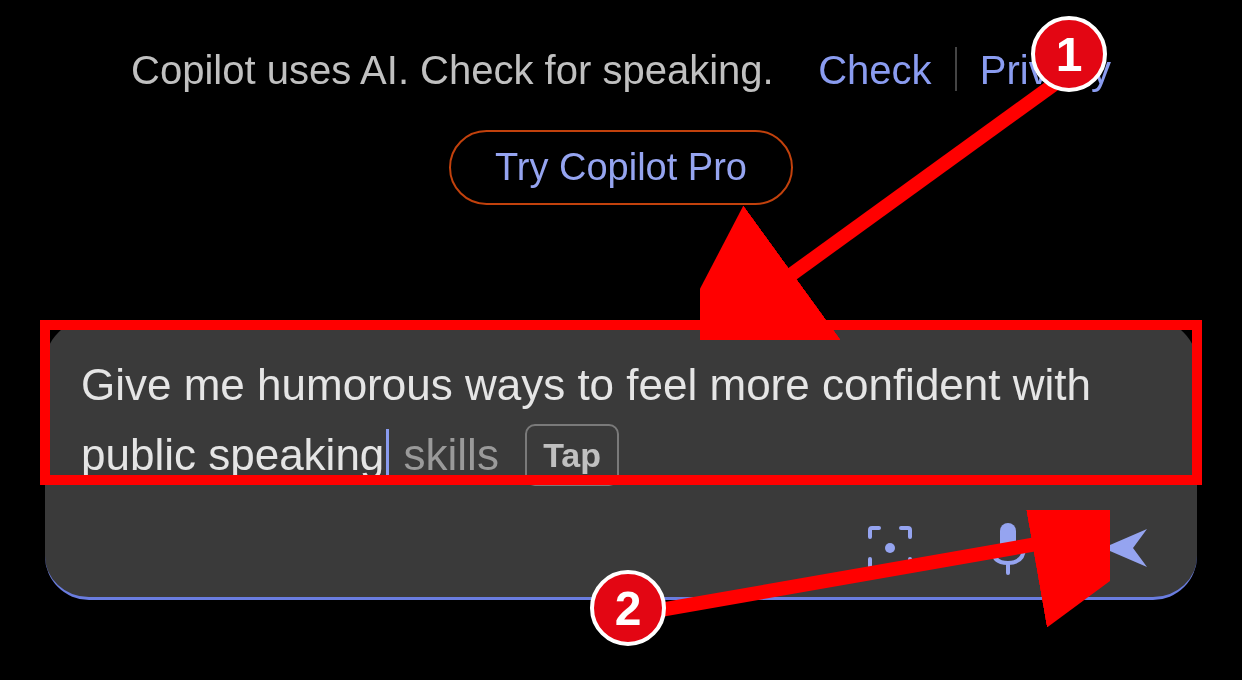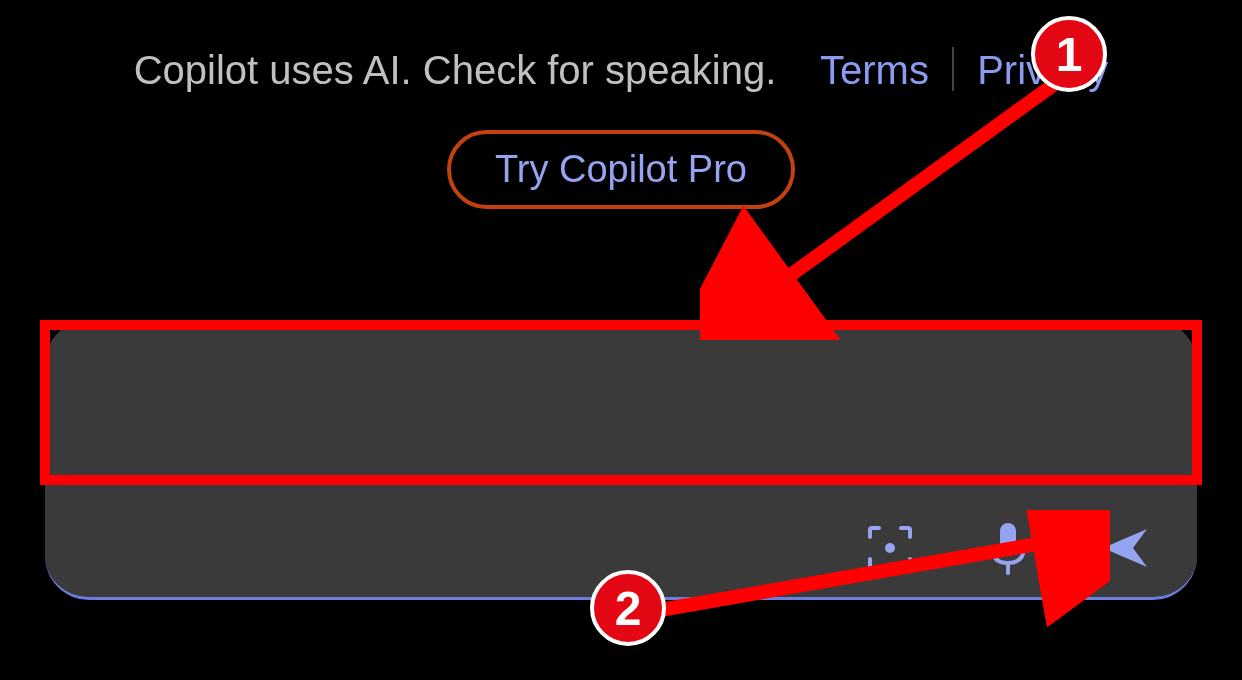--- a/index.html
+++ b/index.html
@@ -39,21 +39,21 @@
       margin: 0 12px;
       position: relative;
       top: -4px;
     }
     .pro-button {
       position: absolute;
       top: 130px;
       left: 50%;
       transform: translateX(-50%);
       padding: 14px 44px;
-      border: 4px solid #c2410c;
+      border: 2px solid #c2410c;
       border-radius: 42px;
       background: transparent;
       color: #95a4f0;
       font-size: 38px;
       cursor: pointer;
     }
     .input-container {
       position: absolute;
       top: 320px;
       left: 45px;
@@ -154,28 +154,32 @@
       z-index: 15;
       pointer-events: none;
     }
   </style>
 </head>
 <body>
 
 <div class="disclaimer-row">
   <span class="disclaimer-text">Copilot uses AI. Check for speaking.</span>
   <span>&nbsp;&nbsp;</span>
-  <span class="link">Terms</span>
+  <span class="link">Check</span>
   <span class="link-divider"></span>
   <span class="link">Privacy</span>
 </div>
 
 <button class="pro-button">Try Copilot Pro</button>
 
 <div class="input-container">
+  <div class="input-text-area">
+    <span class="typed-text">Give me humorous ways to feel more confident with public speaking</span><span class="cursor-bar"></span><span class="suggestion-text"> skills</span>
+    <span class="tap-chip">Tap</span>
+  </div>
   <div class="action-row">
     <div class="action-icon">
       <svg width="50" height="50" viewBox="0 0 50 50">
         <path d="M5 14 L5 7 Q5 5 7 5 L14 5 M36 5 L43 5 Q45 5 45 7 L45 14 M45 36 L45 43 Q45 45 43 45 L36 45 M14 45 L7 45 Q5 45 5 43 L5 36" stroke="#95a4f0" stroke-width="4" fill="none" stroke-linecap="round"></path>
         <circle cx="25" cy="25" r="5" fill="#95a4f0"></circle>
       </svg>
     </div>
     <div class="action-icon">
       <svg width="44" height="54" viewBox="0 0 44 54">
         <rect x="14" y="2" width="16" height="30" rx="8" fill="#95a4f0"></rect>

